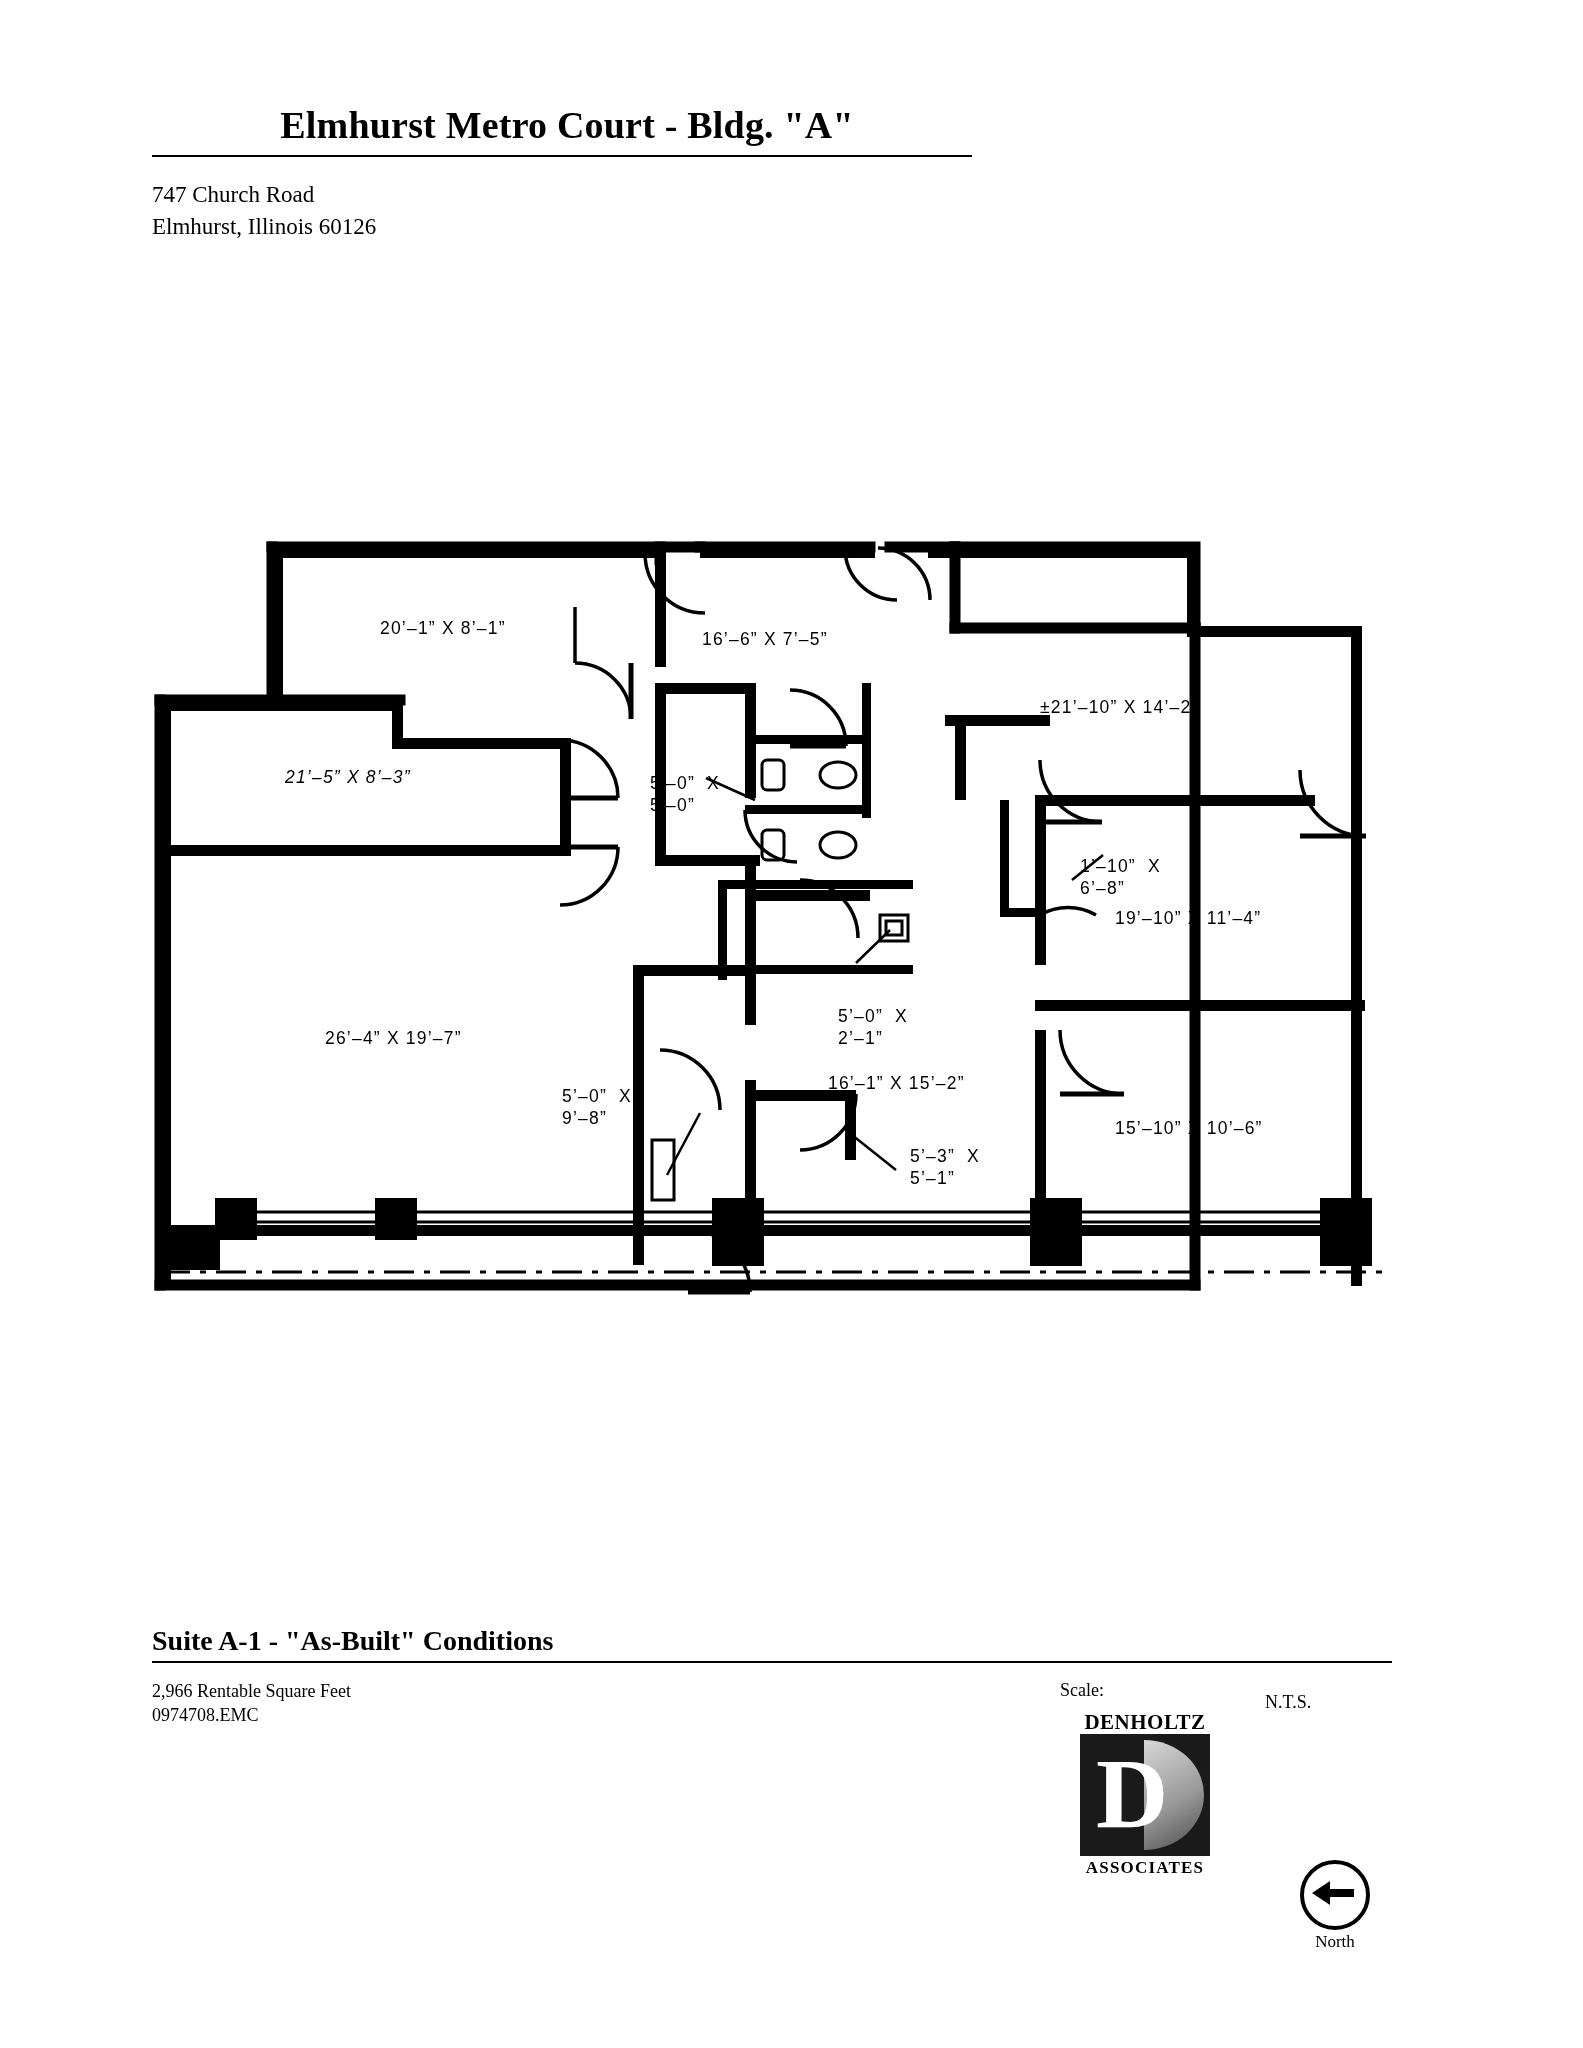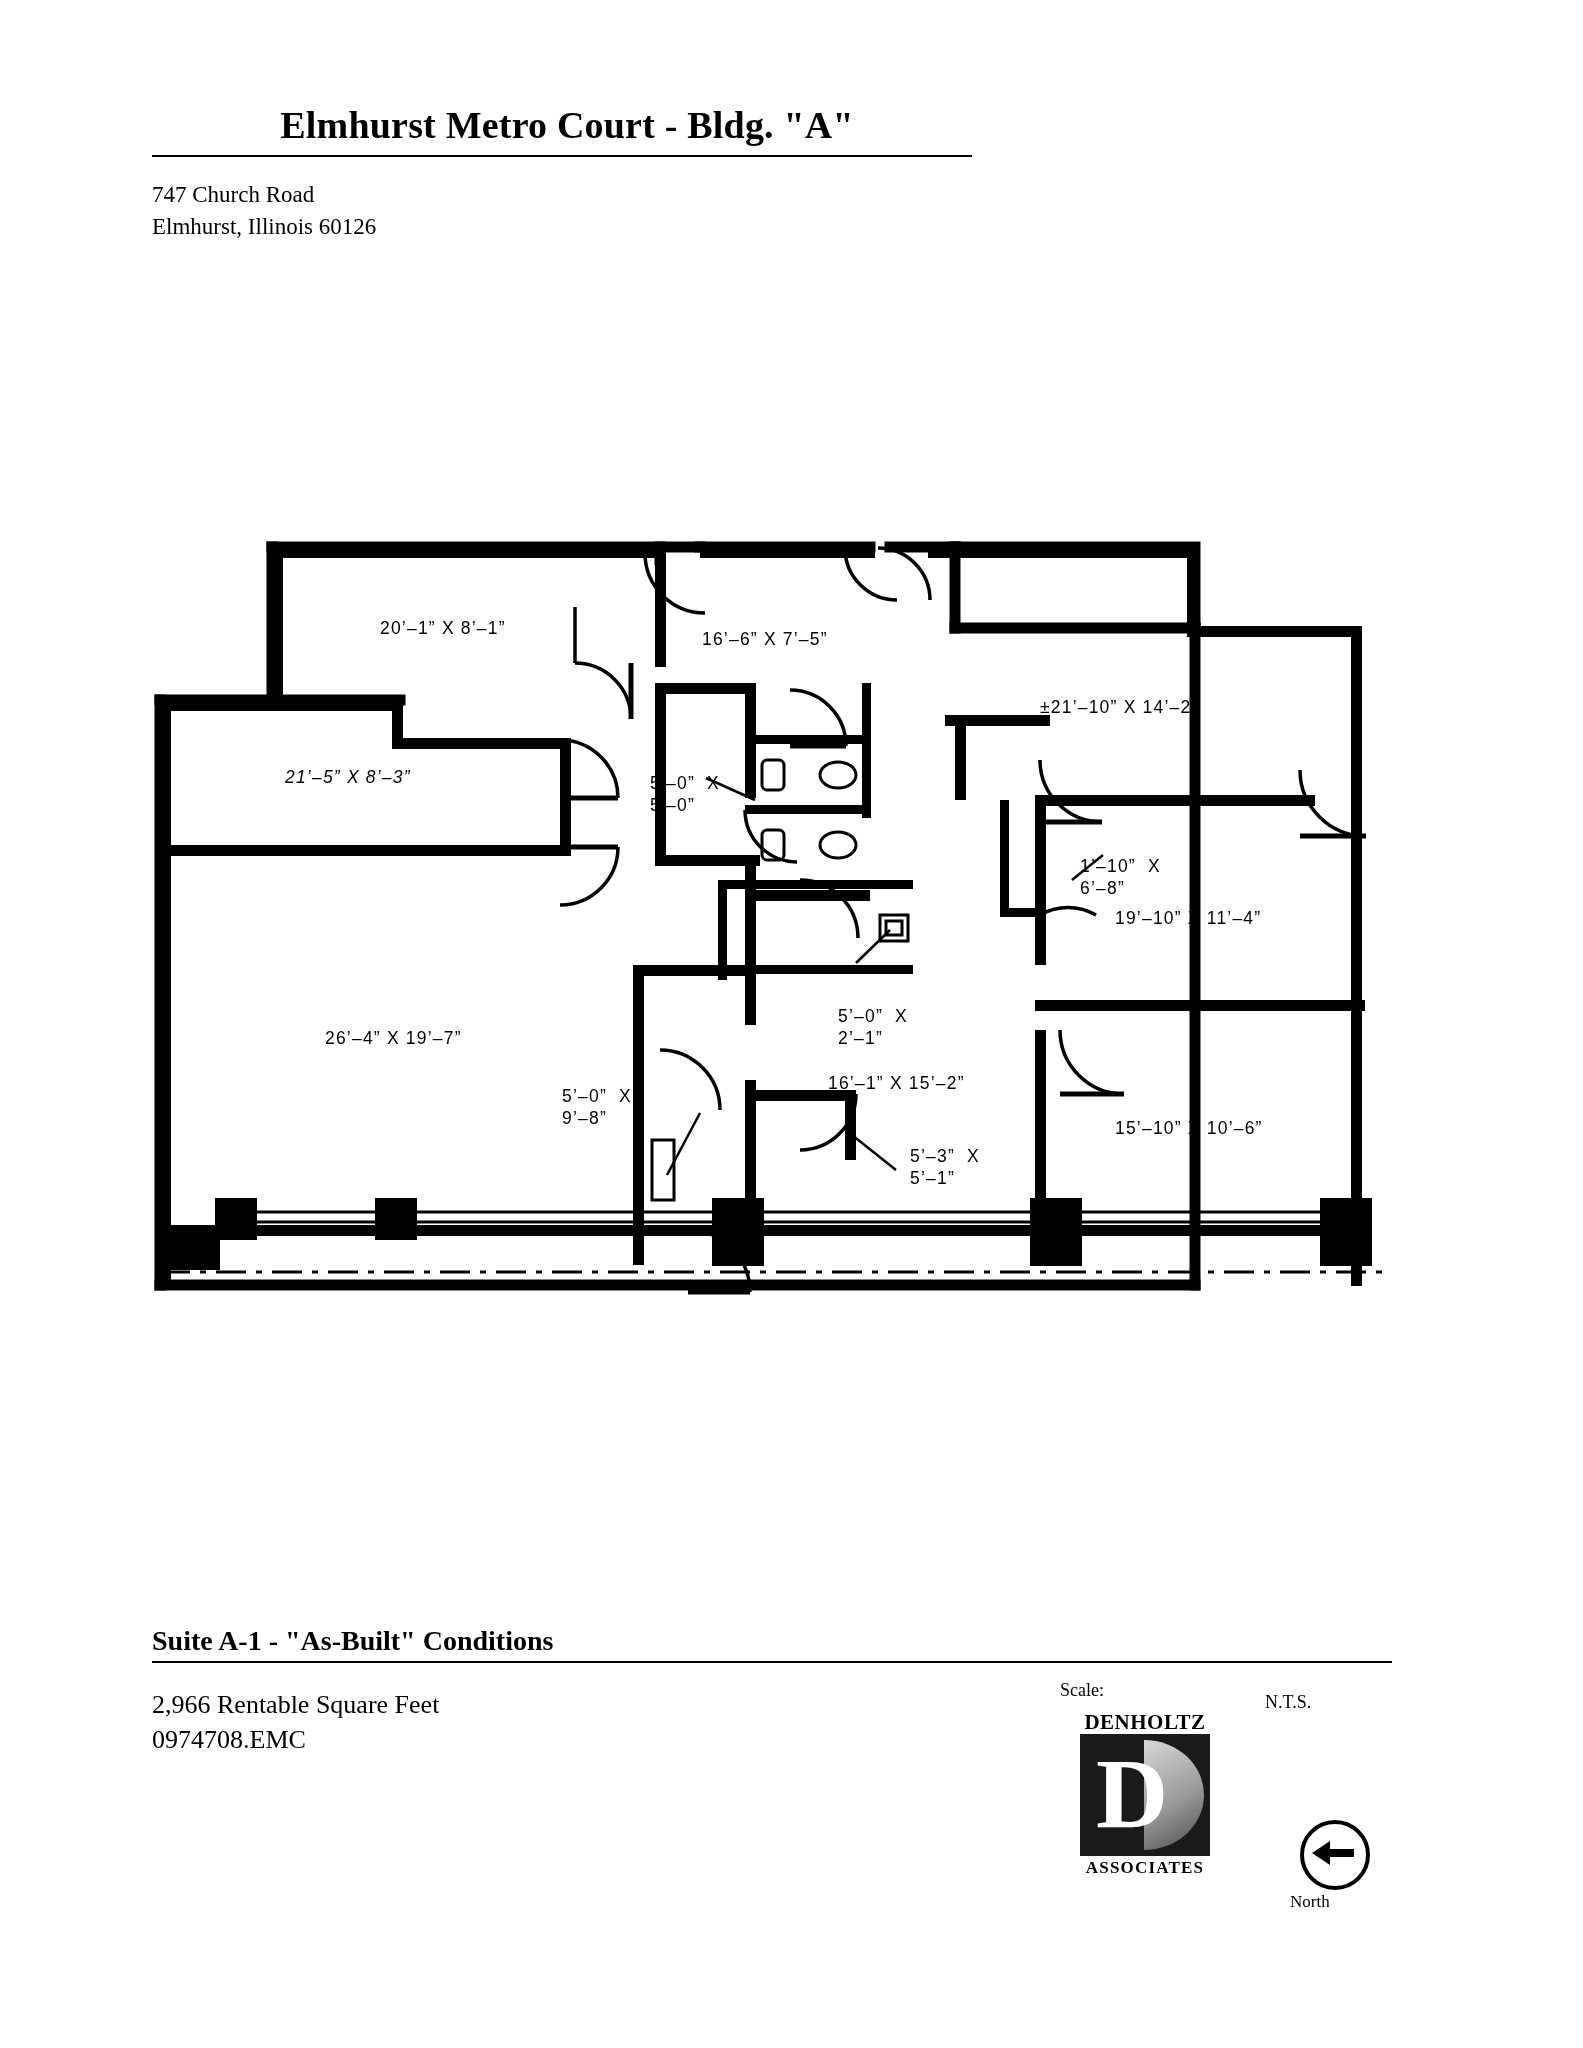--- a/index.html
+++ b/index.html
@@ -57,22 +57,22 @@
     font-size: 28px;
     margin: 0;
     white-space: nowrap;
   }
   .footer-rule {
     border-bottom: 2px solid #000;
     width: 1240px;
     margin-top: 4px;
   }
   .footer-lines {
-    margin-top: 24px;
-    font-size: 26px;
+    margin-top: 16px;
+    font-size: 18px;
     line-height: 1.35;
   }
   .scale-box {
     position: absolute;
     left: 1060px;
     top: 1680px;
     font-size: 18px;
     width: 300px;
   }
   .scale-box .lbl { position: absolute; left: 0; top: 0; }
@@ -134,23 +134,23 @@
     font-family: "Liberation Serif", serif;
     font-size: 17px;
     letter-spacing: 1.2px;
     font-weight: bold;
   }
 
   
   .north {
     position: absolute;
     left: 1290px;
-    top: 1820px;
+    top: 1860px;
     width: 90px;
-    text-align: left;
+    text-align: center;
   }
   .north-circle {
     width: 62px;
     height: 62px;
     border: 4px solid #000;
     border-radius: 50%;
     margin: 0 auto;
     position: relative;
   }
   .north-label {

